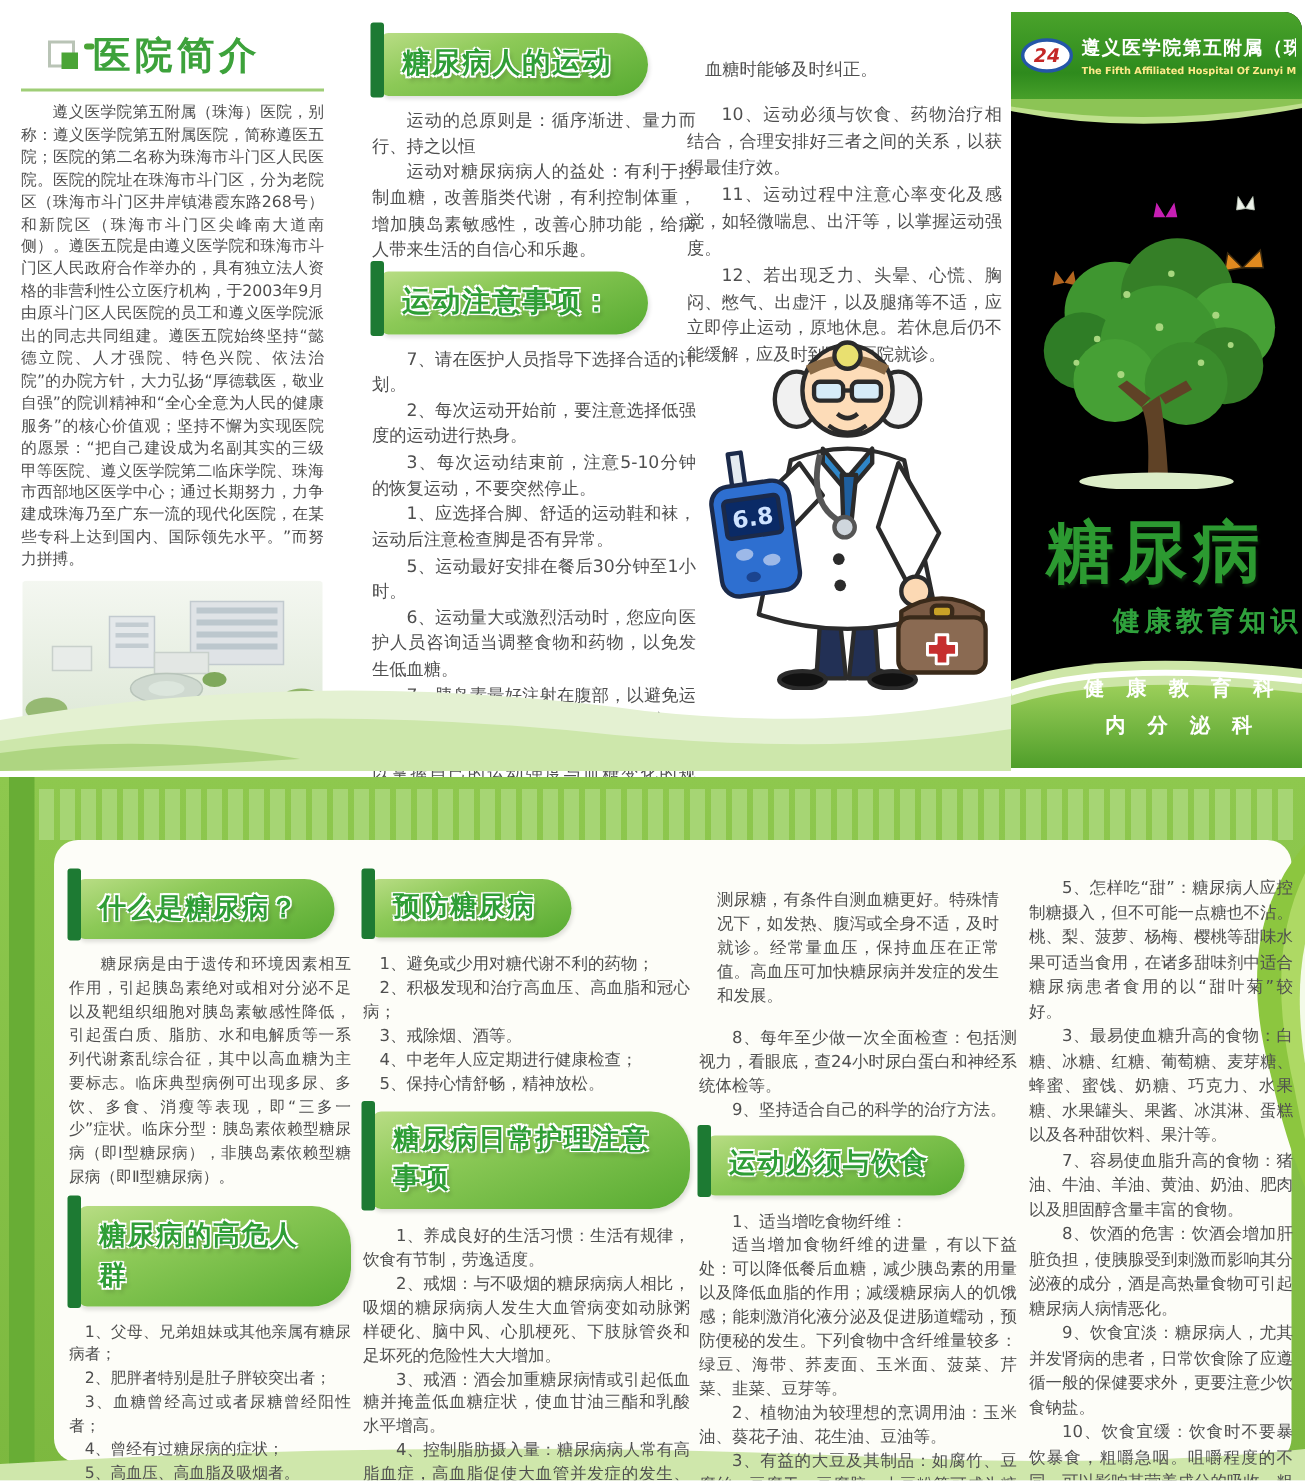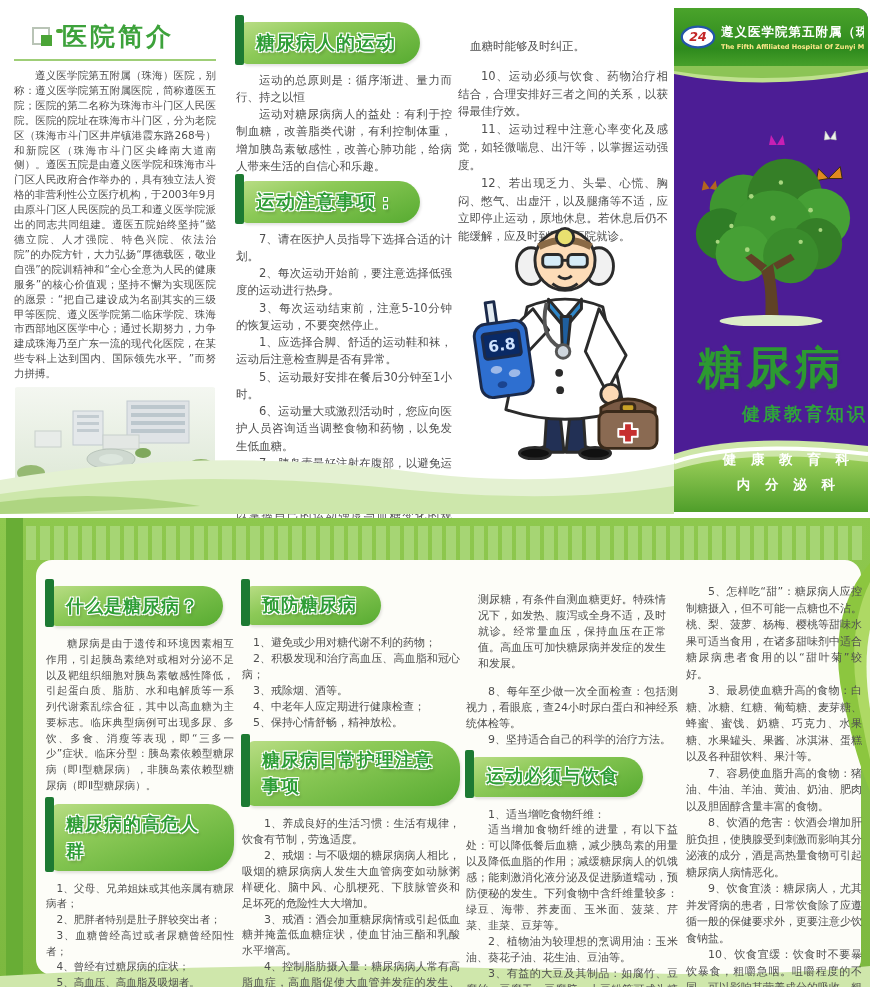--- a/index.html
+++ b/index.html
@@ -29,32 +29,32 @@
   .sq-icon{position:relative;width:22px;height:20px;flex:0 0 22px;}
   .sq-icon .outline{position:absolute;left:0;top:0;width:14px;height:14px;border:2px solid #b9c4b6;}
   .sq-icon .fill{position:absolute;left:9px;top:8px;width:11px;height:11px;background:#4aa436;}
   .sq-icon .dot{position:absolute;left:24px;top:2px;width:7px;height:4px;background:#4aa436;border-radius:2px;}
   #intro-title{font-size:25px;font-weight:bold;color:#3da23b;letter-spacing:3px;}
   #intro-body{font-size:10.5px;line-height:1.42;margin-top:7px;}
   #hospital-photo{margin-top:6px;width:202px;height:104px;border-radius:4px;overflow:hidden;}
   #contacts{margin-top:6px;font-size:10.5px;line-height:1.72;color:#2e9e3a;font-weight:600;}
   #contacts p{margin:0;}
 
-  #exercise-col{left:236px;top:16px;width:216px;font-size:11.5px;line-height:1.5;}
+  #exercise-col{left:248px;top:16px;width:216px;font-size:11.5px;line-height:1.5;}
   #exercise-col .pill{margin-top:6px;}
   #exercise-notes-head{margin-top:14px;}
 
   #cont-col{left:458px;top:26px;width:210px;font-size:11.5px;line-height:1.55;}
   #doctor-art{position:absolute;left:462px;top:208px;width:206px;height:252px;}
 
   
   #front-waves{position:absolute;left:0;top:436px;width:674px;height:78px;}
 
   
-  #cover{position:absolute;left:674px;top:8px;width:194px;height:504px;background:#4c1d95;border-radius:0 12px 0 0;overflow:hidden;}
+  #cover{position:absolute;left:674px;top:8px;width:194px;height:504px;background:#000000;border-radius:0 12px 0 0;overflow:hidden;}
   #cover-head{position:relative;height:58px;background:linear-gradient(180deg,#4aa32b 0%,#2e8a1d 70%,#47a02a 100%);display:flex;align-items:center;gap:5px;padding:0 4px 0 6px;box-sizing:border-box;}
   #cover-logo{flex:0 0 36px;width:36px;height:26px;}
   #cover-head-text{overflow:hidden;white-space:nowrap;}
   #hospital-cn{font-size:12.5px;color:#fff;font-weight:bold;font-family:"DejaVu Serif","Liberation Serif",serif;letter-spacing:1px;}
   #hospital-en{font-size:6.5px;color:#ffe98a;font-weight:bold;margin-top:2px;}
   #cover-arc{display:block;width:100%;height:22px;}
   #cover-tree{position:absolute;left:8px;top:118px;width:178px;height:200px;}
   #cover-title{position:absolute;left:0;top:330px;width:100%;text-align:center;font-size:45px;font-weight:bold;color:#2c9a31;letter-spacing:4px;font-family:"DejaVu Serif","Liberation Serif",serif;text-shadow:1px 2px 2px rgba(40,110,40,.25);}
   #cover-sub{position:absolute;left:0;top:394px;width:100%;text-align:right;font-size:18px;font-weight:bold;color:#2fa13c;letter-spacing:3px;}
   #cover-foot{position:absolute;left:0;bottom:0;width:100%;height:80px;}

